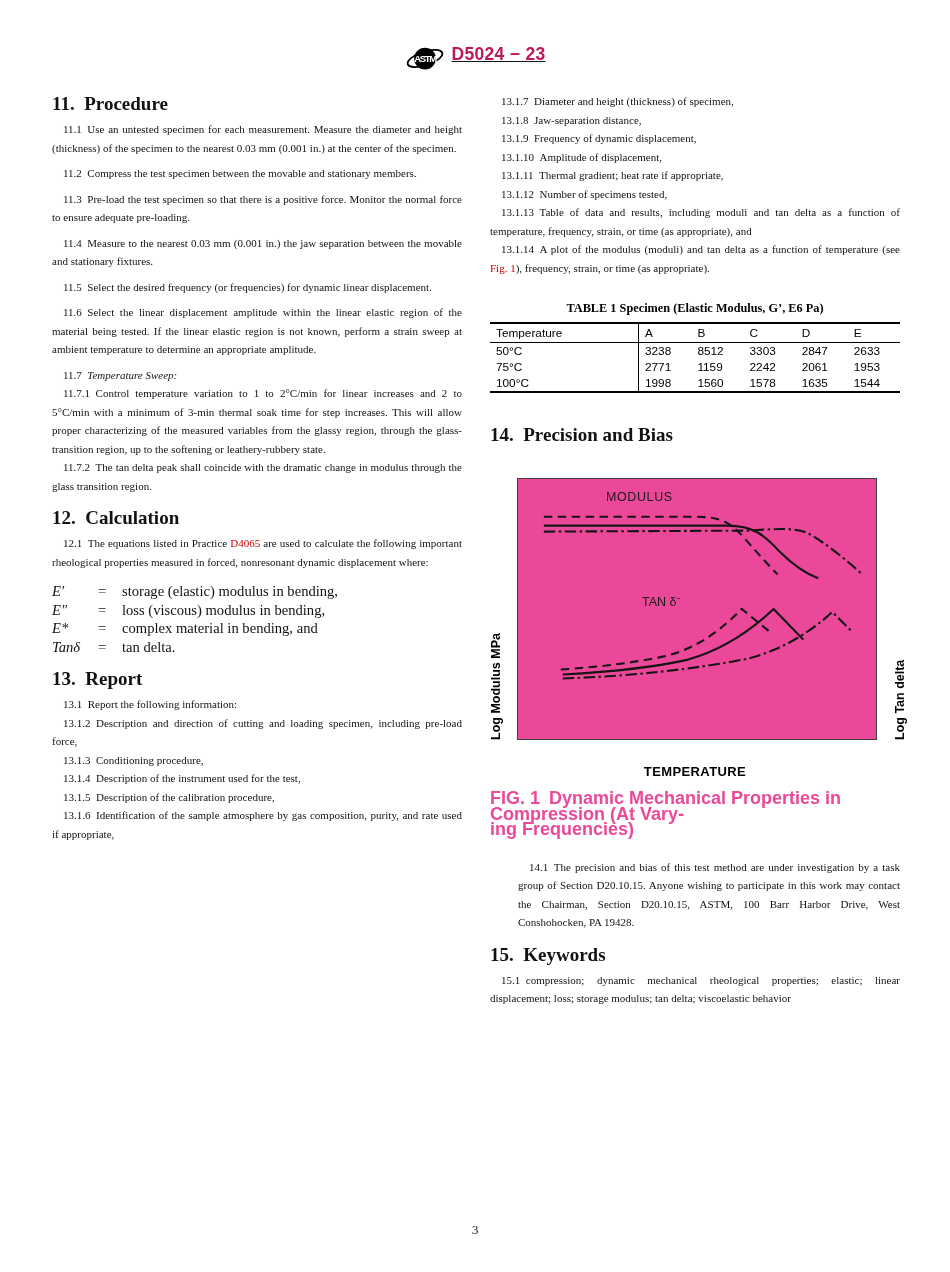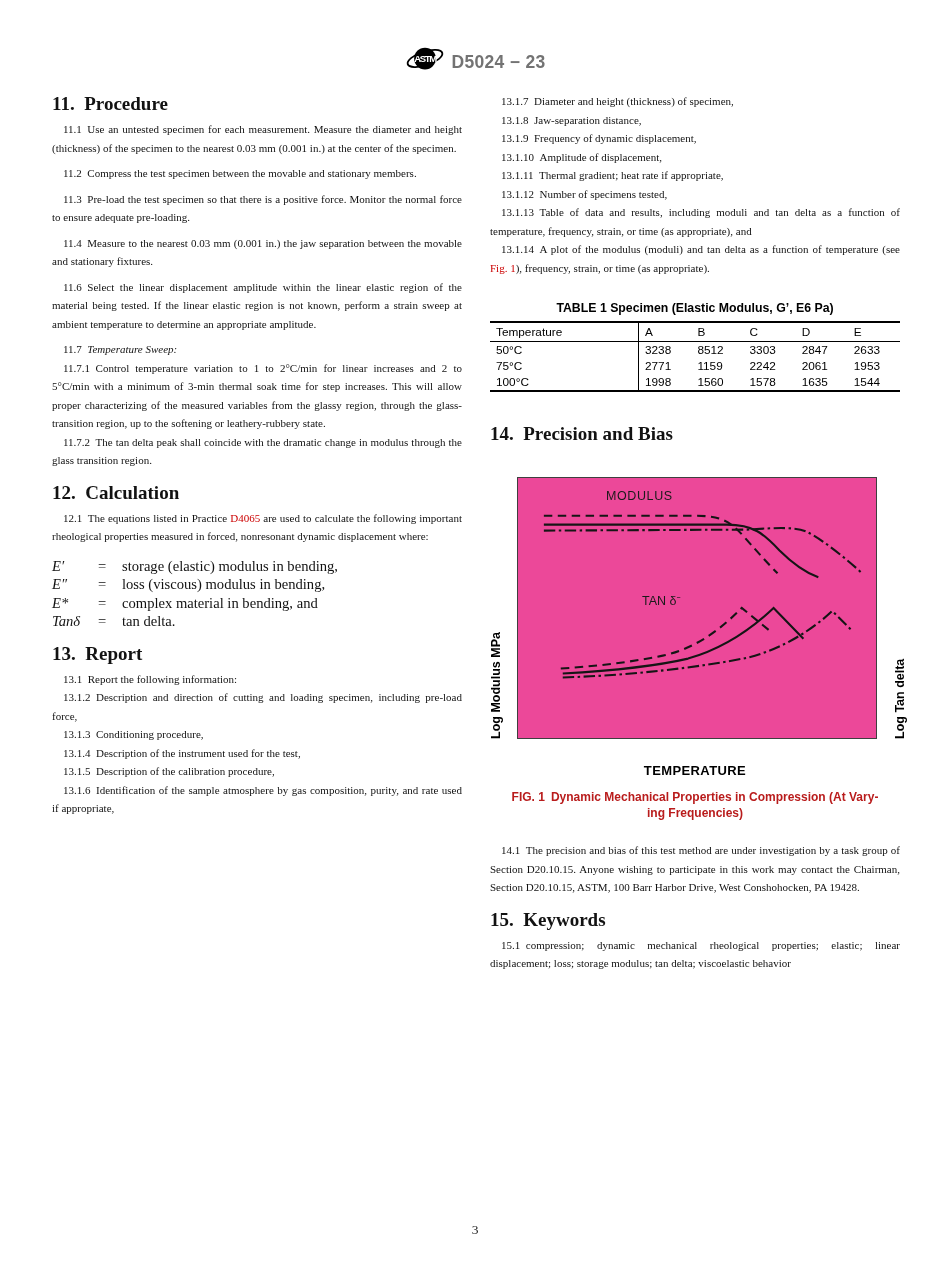--- a/index.html
+++ b/index.html
@@ -1,60 +1,60 @@
 <!DOCTYPE html>
 <html><head>
 <meta charset="utf-8">
 <style>
   html,body{margin:0;padding:0;background:#fff;}
   .page{position:relative;width:950px;height:1272px;background:#fff;overflow:hidden;
         font-family:"Liberation Serif",serif;color:#121212;}
   .header{position:absolute;top:44px;left:0;width:100%;display:flex;justify-content:center;
-          align-items:flex-end;gap:7px;}
+          align-items:flex-start;gap:7px;text-decoration:underline;}
   .doc-code{font-family:"Liberation Sans",sans-serif;font-weight:bold;font-size:17.5px;
-            letter-spacing:.3px;color:#737373;}
+            letter-spacing:.3px;color:#be185d;}
   .content{position:absolute;top:92px;left:52px;display:flex;gap:28px;}
   .col{width:410px;}
   .h2{font-size:19px;font-weight:bold;line-height:19px;margin:13px 0 7px;}
   .h2.first{margin-top:2px;}
   .h2.h14{margin-top:32px;}
   p{margin:0;}
   .para{font-size:11px;line-height:18.5px;text-align:justify;text-indent:11px;}
   .sp{margin-top:7px;}
   .it{font-style:italic;}
   .link{color:#cc0000;text-decoration:none;cursor:pointer;}
   .deflist{margin:11px 0 2px;font-size:14.6px;line-height:18.5px;}
   .defrow{display:flex;}
   .defterm{width:46px;font-style:italic;flex:0 0 auto;}
   .defeq{width:24px;flex:0 0 auto;}
   .tableblock{margin-top:24px;}
-  .tabletitle{font-family:Liberation Sans, sans-serif;font-weight:bold;font-size:12.3px;
+  .tabletitle{font-family:Liberation Serif, serif;font-weight:bold;font-size:12.3px;
               text-align:center;margin-bottom:6px;color:#000;}
   table{width:100%;border-collapse:collapse;font-family:"Liberation Sans",sans-serif;
         font-size:11.8px;border-top:2px solid #000;border-bottom:2px solid #000;color:#000;}
   thead th{font-weight:normal;text-align:left;border-bottom:1px solid #000;padding:2px 4px 2px 6px;}
   tbody td{padding:1px 4px 1px 6px;}
   th:first-child,td:first-child{border-right:1px solid #000;width:138px;}
   .figwrap{position:relative;height:264px;margin-top:34px;}
   .plot{position:absolute;left:27px;top:0;width:360px;height:262px;border:1.6px solid #3f3f3f;
         box-sizing:border-box;background:#ec4899;}
   .plot svg{display:block;width:100%;height:100%;}
   .inplot{position:absolute;font-family:"Liberation Sans",sans-serif;font-size:12.5px;color:#1a1a1a;}
   .modlab{left:88px;top:11px;letter-spacing:.6px;}
   .tanlab{left:124px;top:114px;}
   .ylab{position:absolute;top:0;height:262px;display:flex;align-items:center;
         font-family:"Liberation Sans",sans-serif;font-weight:bold;font-size:12.5px;color:#000;
         writing-mode:vertical-rl;transform:rotate(180deg);}
   .ylab-left{left:-1px;}
   .ylab-right{right:-7px;}
   .xlab{margin-top:22px;text-align:center;font-family:"Liberation Sans",sans-serif;
         font-weight:bold;font-size:13px;letter-spacing:.4px;color:#000;}
-  .caption{margin-top:12px;text-align:center;font-family:"Liberation Sans",sans-serif;
-           font-weight:bold;font-size:12px;line-height:15.5px;color:#b91c1c;}
-  .p141{margin-top:20px;}
+  .caption{margin-top:12px;font-family:"Liberation Sans",sans-serif;
+           font-weight:bold;font-size:18px;line-height:15.5px;color:#ec4899;}
+  .p141{margin-top:20px;margin-left:28px;}
   .footer{position:absolute;bottom:34px;left:0;width:100%;text-align:center;font-size:13.5px;color:#222;}
 </style>
 </head>
 <body>
 
 <div class="page">
 
   <div class="header">
     <svg viewBox="0 0 44 32" width="40" height="29" aria-hidden="true">
       <ellipse cx="22" cy="16" rx="20" ry="7.5" transform="rotate(-18 22 16)" fill="none" stroke="#000" stroke-width="2"></ellipse>
@@ -65,20 +65,21 @@
   </div>
 
   <div class="content">
 
     <div class="col">
       <div class="h2 first">11. Procedure</div>
       <p class="para sp">11.1 Use an untested specimen for each measurement. Measure the diameter and height (thickness) of the specimen to the nearest 0.03 mm (0.001 in.) at the center of the specimen.</p>
       <p class="para sp">11.2 Compress the test specimen between the movable and stationary members.</p>
       <p class="para sp">11.3 Pre-load the test specimen so that there is a positive force. Monitor the normal force to ensure adequate pre-loading.</p>
       <p class="para sp">11.4 Measure to the nearest 0.03 mm (0.001 in.) the jaw separation between the movable and stationary fixtures.</p>
+      <p class="para sp">11.5 Select the desired frequency (or frequencies) for dynamic linear displacement.</p>
       <p class="para sp">11.6 Select the linear displacement amplitude within the linear elastic region of the material being tested. If the linear elastic region is not known, perform a strain sweep at ambient temperature to determine an appropriate amplitude.</p>
       <p class="para sp"><span>11.7 </span><span class="it">Temperature Sweep:</span></p>
       <p class="para">11.7.1 Control temperature variation to 1 to 2°C/min for linear increases and 2 to 5°C/min with a minimum of 3-min thermal soak time for step increases. This will allow proper characterizing of the measured variables from the glassy region, through the glass-transition region, up to the softening or leathery-rubbery state.</p>
       <p class="para">11.7.2 The tan delta peak shall coincide with the dramatic change in modulus through the glass transition region.</p>
 
       <div class="h2">12. Calculation</div>
       <p class="para sp"><span>12.1 The equations listed in Practice </span><a class="link">D4065</a><span> are used to calculate the following important rheological properties measured in forced, nonresonant dynamic displacement where:</span></p>
 
       <div class="deflist">
         <div class="defrow">

